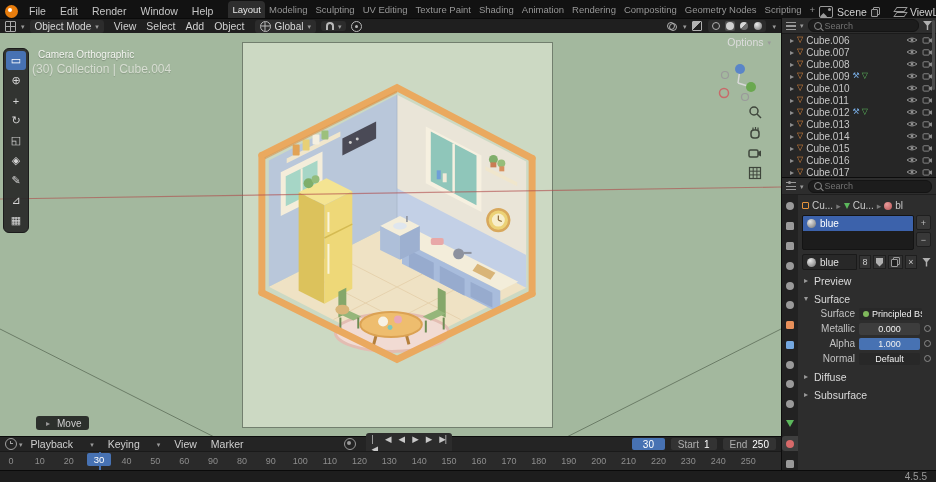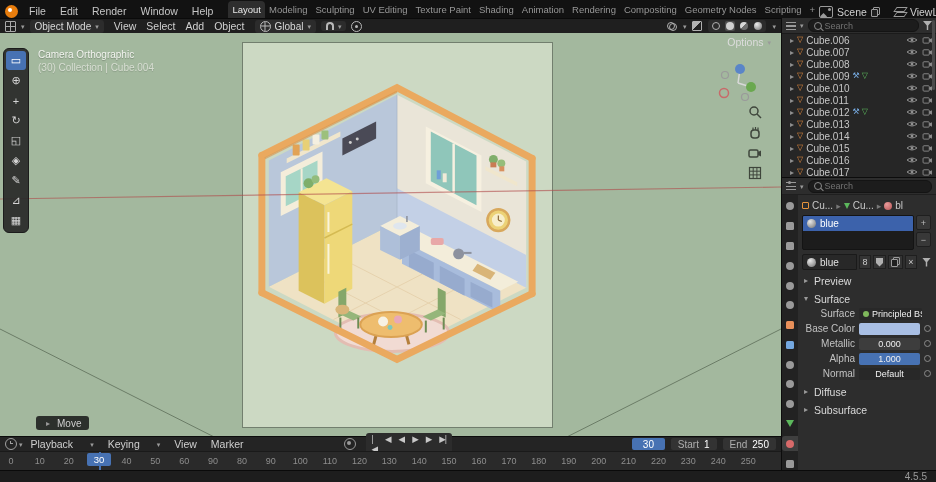--- a/index.html
+++ b/index.html
@@ -57,21 +57,21 @@
   .sh-mat{background:linear-gradient(135deg,#d8d8d8 50%,#6e6e6e 50%)}
   .sh-rend{background:radial-gradient(circle at 35% 30%,#ececec,#6e6e6e)}
 
   
   #viewport{position:absolute;left:0;top:33px;width:781px;height:403px;background:#a3b89e;overflow:hidden}
   #camera-box{position:absolute;left:242px;top:9px;width:311px;height:386px;background:#ccd9c3;
               border:1px solid rgba(40,52,40,.55);box-sizing:border-box}
   #camera-box svg{display:block;width:100%;height:100%}
   #vp-lines{position:absolute;inset:0;pointer-events:none}
   .vp-label1{position:absolute;left:38px;top:16px;font-size:10px;color:#f2f4ef;text-shadow:0 1px 1px rgba(0,0,0,.25)}
-  .vp-label2{position:absolute;left:38px;top:29px;font-size:10px;color:#e7e9e2;opacity:.75;text-shadow:0 1px 1px rgba(0,0,0,.2)}
+  .vp-label2{position:absolute;left:32px;top:29px;font-size:12px;color:#e7e9e2;opacity:.75;text-shadow:0 1px 1px rgba(0,0,0,.2)}
   #vp-options{position:absolute;right:10px;top:3px;display:flex;align-items:center;gap:4px;color:#dcdcdc;font-size:10.5px}
   #tools{position:absolute;left:3px;top:15px;background:rgba(40,40,40,.92);border:1px solid #1c1c1c;border-radius:6px;
          padding:2px;display:flex;flex-direction:column;gap:1px}
   .tool{width:20px;height:19px;border-radius:3px;display:flex;align-items:center;justify-content:center;
         font-size:11px;color:#d4d4d4}
   .tool.active{background:#4772b3;color:#fff}
   #move-op{position:absolute;left:36px;top:383px;height:14px;background:rgba(24,24,24,.85);border-radius:3px;
            display:flex;align-items:center;gap:5px;padding:0 8px;color:#cfcfcf;font-size:10px}
   #gizmo{position:absolute;left:716px;top:28px}
   #nav-icons{position:absolute;left:748px;top:72px;display:flex;flex-direction:column;gap:7px}
@@ -746,25 +746,20 @@
 
         <div class="prow">
           <span class="plabel">Surface</span>
           <div class="pfield nodechip">
             <span class="nodedot"></span>
             <span class="pval">Principled BSDF</span>
           </div>
           <span class="pdotspace"></span>
         </div>
         <div class="prow">
-          <span class="plabel">Base Color</span>
-          <div class="pfield colorfield"></div>
-          <span class="pdotdec"></span>
-        </div>
-        <div class="prow">
           <span class="plabel">Metallic</span>
           <div class="pfield">
             <span class="pfill" style="width: 0%;"></span>
             <span class="pval">0.000</span>
           </div>
           <span class="pdotdec"></span>
         </div>
         <div class="prow">
           <span class="plabel">Alpha</span>
           <div class="pfield">

